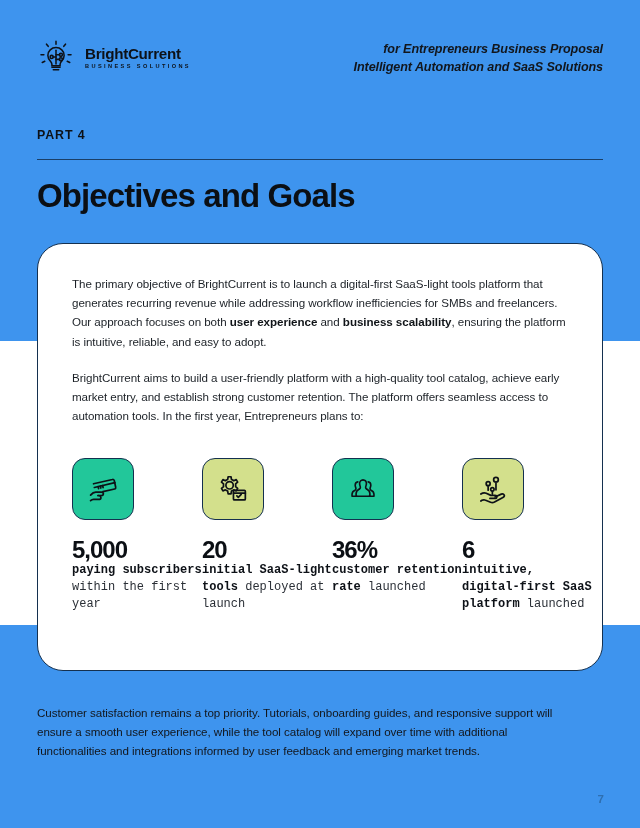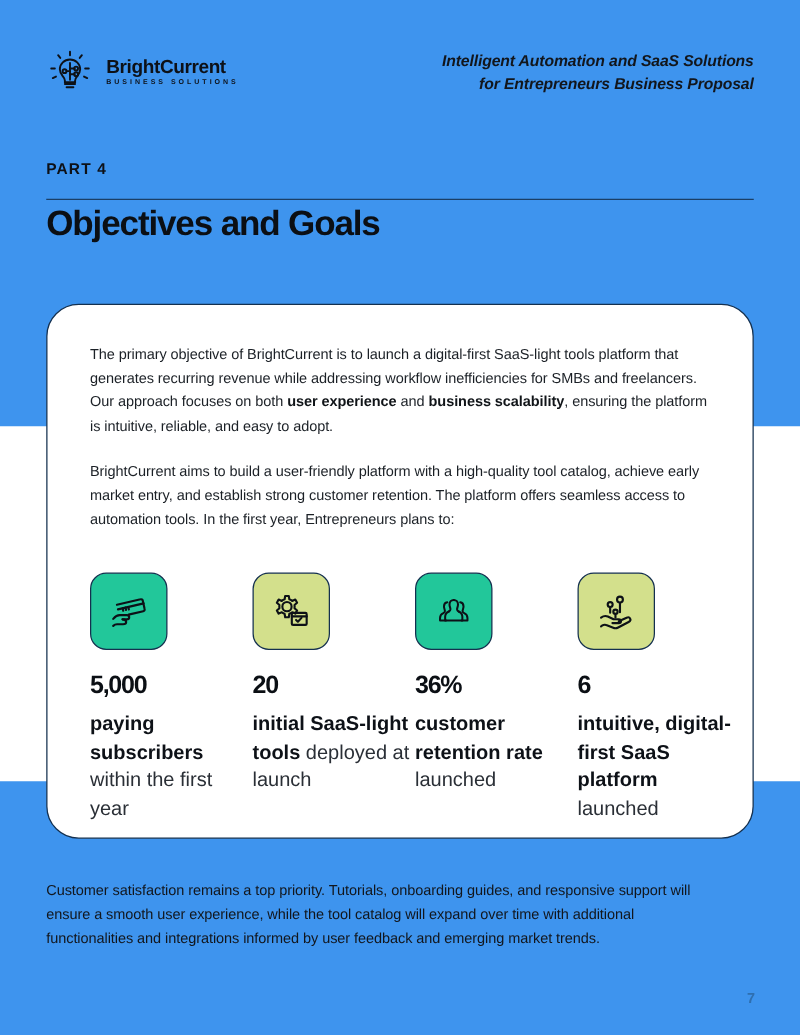--- a/index.html
+++ b/index.html
@@ -116,22 +116,22 @@
     top: 159px;
     width: 566px;
     height: 1px;
     background: #14304f;
     opacity: 0.85;
   }
 
   .page-title {
     position: absolute;
     left: 37px;
-    top: 161px;
-    font-size: 28px;
+    top: 175px;
+    font-size: 33px;
     font-weight: bold;
     letter-spacing: -0.9px;
     color: #0b0f14;
     line-height: 1.25;
   }
 
   
   .card {
     position: absolute;
     left: 37px;
@@ -174,32 +174,32 @@
     border: 1.3px solid #14304f;
     display: flex;
     align-items: center;
     justify-content: center;
   }
 
   .stat-icon svg { display: block; }
 
   .stat-value {
     margin-top: 18px;
-    font-size: 20px;
+    font-size: 24px;
     font-weight: bold;
     letter-spacing: -1px;
     line-height: 1;
     color: #0b0f14;
   }
 
   .stat-desc {
-    margin-top: 11px;
-    font-size: 16px;
+    font-size: 12px;
     line-height: 1.42;
     color: #2a2f36;
+    font-family: Liberation Mono, monospace;
   }
 
   .stat-desc b { font-weight: bold; color: #0d1117; }
 
   
   .footer-note {
     position: absolute;
     left: 37px;
     top: 703px;
     width: 537px;
@@ -241,22 +241,22 @@
           <path d="M22 5.8V2.6M13.4 8.1l-1.9-2.4M30.6 8.1l1.9-2.4M8.6 17.4H5.4M35.4 17.4h3.2M9.6 24.6l-2.8 1.3M34.4 24.6l2.8 1.3"></path>
         </svg>
       </span>
       <span class="logo-text">
         <span class="logo-name">BrightCurrent</span>
         <span class="logo-sub">BUSINESS SOLUTIONS</span>
       </span>
     </div>
 
     <div class="header-tagline">
+      <div>for Entrepreneurs Business Proposal</div>
       <div>Intelligent Automation and SaaS Solutions</div>
-      <div>for Entrepreneurs Business Proposal</div>
     </div>
 
   </div>
 
   <div class="part-label">PART 4</div>
   <div class="rule"></div>
   <h1 class="page-title">Objectives and Goals</h1>
 
   <div class="card">
 

